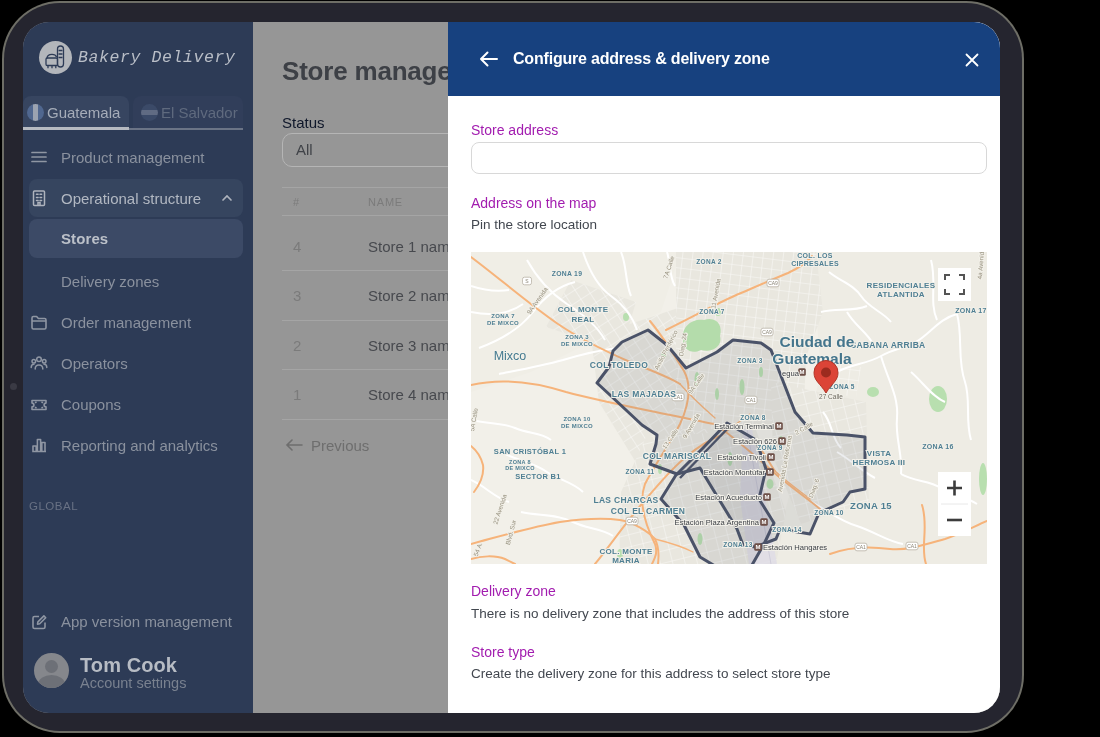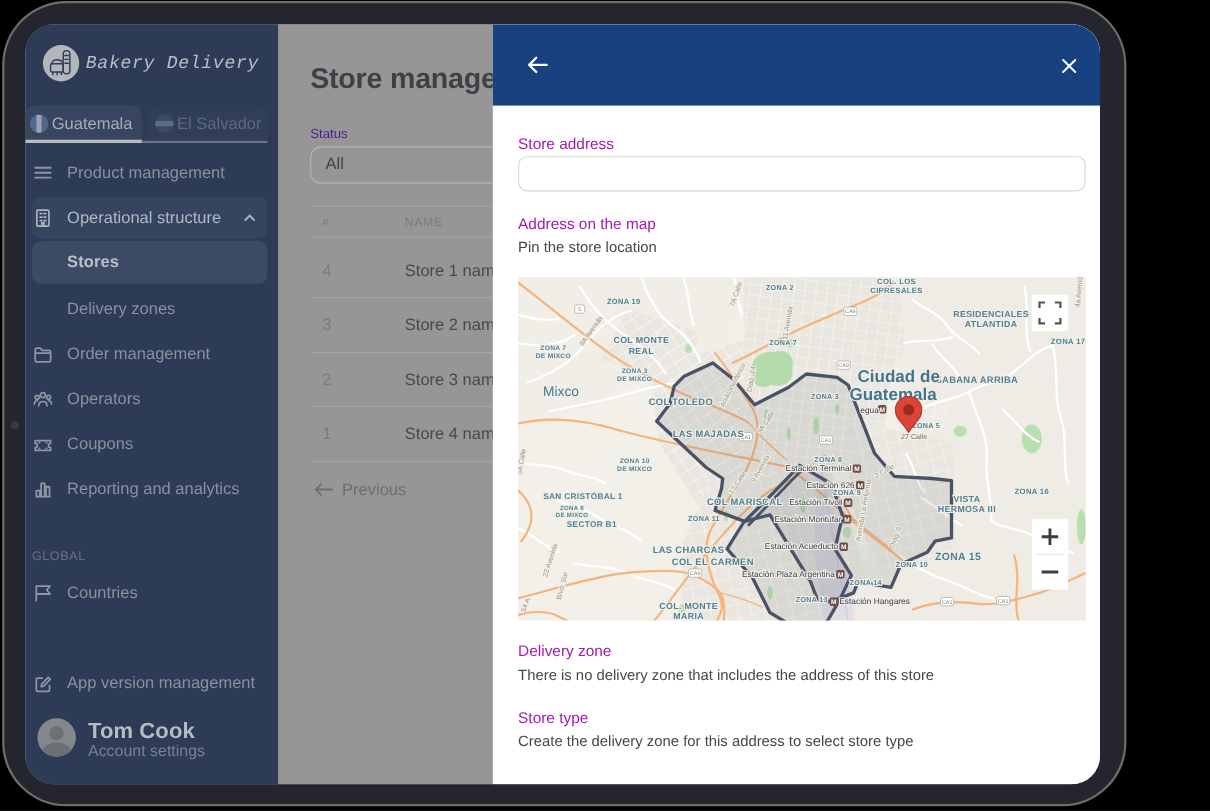--- a/index.html
+++ b/index.html
@@ -19,21 +19,21 @@
 .tabt{font-size:15px;color:#a6adb9;margin-left:3px}
 #tabE .tabt{color:#5f6a7e}
 .mrow{position:absolute;left:0;width:230px;height:40px}
 .mico{position:absolute;left:6px;top:50%;transform:translateY(-50%)}
 .mtxt{position:absolute;left:38px;top:50%;transform:translateY(-50%);font-size:15px;color:#8a919e;white-space:nowrap}
 .selrect{position:absolute;left:6px;width:214px;border-radius:8px}
 .glbl{position:absolute;left:6px;font-size:11.5px;color:#687184;letter-spacing:.5px}
 
 #main{position:absolute;left:230px;top:0;width:747px;height:691px;background:#969696;color:#3d4046}
 #main h1{position:absolute;left:29px;top:34px;font-size:26px;color:#3d4046;letter-spacing:-.2px}
-.lab{position:absolute;font-size:12px;color:#4c1d95}
+.lab{position:absolute;font-size:15px;color:#0f172a}
 #sel{position:absolute;left:29px;top:111px;width:196px;height:34px;border:1.5px solid #b5b5b5;border-radius:10px}
 #sel span{position:absolute;left:13px;top:7px;font-size:15px;color:#404348}
 .tline{position:absolute;left:29px;width:180px;height:1px;background:#a5a5a5}
 .th{position:absolute;font-size:11px;color:#7b7b7b;letter-spacing:.8px}
 .td1{position:absolute;left:40px;font-size:15px;color:#7b7b7b}
 .td2{position:absolute;left:115px;font-size:15px;color:#47494e}
 #prev{position:absolute;left:33px;top:414px;font-size:15px;color:#6e6e6e}
 
 #modal{position:absolute;left:425px;top:0;width:552px;height:691px;background:#fff}
 #mhead{position:absolute;left:0;top:0;width:552px;height:74px;background:#17417f}
@@ -138,26 +138,20 @@
         </svg>
       <div class="mtxt">Coupons</div>
     </div>
     <div class="mrow" style="top:403px">
       <svg class="mico" width="20" height="20" viewBox="0 0 20 20" fill="none" stroke="#8f96a3" stroke-width="1.6" stroke-linejoin="round">
           <path d="M4 16.5V11h3.2v5.5zM8.4 16.5V4.5h3.2v12zM12.8 16.5V7.5H16v9zM3.2 16.5H17"></path>
         </svg>
       <div class="mtxt">Reporting and analytics</div>
     </div>
     <div class="glbl" style="top:478px">GLOBAL</div>
-    <div class="mrow" style="top:497px">
-      <svg class="mico" width="20" height="20" viewBox="0 0 20 20" fill="none" stroke="#8f96a3" stroke-width="1.6" stroke-linejoin="round">
-          <path d="M4 17.5V3M4 3.8h12.5l-3 3.6 3 3.6H4"></path>
-        </svg>
-      <div class="mtxt">Countries</div>
-    </div>
     <div class="mrow" style="top:579px">
       <svg class="mico" width="20" height="20" viewBox="0 0 20 20" fill="none" stroke="#8f96a3" stroke-width="1.6" stroke-linejoin="round">
           <path d="M16 11.5v4.5c0 .8-.7 1.5-1.5 1.5h-9c-.8 0-1.5-.7-1.5-1.5v-9C4 6.2 4.7 5.5 5.5 5.5H10"></path>
           <path d="M8.5 13.2l2.2-.5 6-6-1.8-1.8-6 6z"></path>
         </svg>
       <div class="mtxt">App version management</div>
     </div>
     <div style="position:absolute;left:11px;top:631px;width:35px;height:35px;border-radius:50%;background:#85878c;overflow:hidden">
       <div style="position:absolute;left:11px;top:7px;width:13px;height:13px;border-radius:50%;background:#6d7077"></div>
       <div style="position:absolute;left:4px;top:22px;width:27px;height:18px;border-radius:50%;background:#6d7077"></div>
@@ -193,20 +187,21 @@
     <svg style="position:absolute;left:31px;top:415px" width="20" height="16" viewBox="0 0 20 16" fill="none" stroke="#6e6e6e" stroke-width="1.6" stroke-linecap="round">
         <path d="M18 8H3M8 3L3 8l5 5"></path>
       </svg>
     <div id="prev" style="left:58px;top:415px">Previous</div>
   </div>
   <div id="modal">
     <div id="mhead">
       <svg style="position:absolute;left:30px;top:27px" width="21" height="20" viewBox="0 0 21 20" fill="none" stroke="#fff" stroke-width="2" stroke-linecap="round" stroke-linejoin="round">
           <path d="M19 10H3M9.5 3.5L3 10l6.5 6.5"></path>
         </svg>
+      <div id="mtitle">Configure address &amp; delivery zone</div>
       <svg style="position:absolute;left:517px;top:31px" width="14" height="14" viewBox="0 0 14 14" stroke="#fff" stroke-width="1.8" stroke-linecap="round">
           <path d="M1.5 1.5l11 11M12.5 1.5l-11 11"></path>
         </svg>
     </div>
     <div class="mlab" style="top:100px">Store address</div>
     <div id="minput"></div>
     <div class="mlab" style="top:173px">Address on the map</div>
     <div class="mtxt2" style="top:195px">Pin the store location</div>
     <div id="mapwrap">
 <svg id="mapsvg" width="516" height="312" viewBox="0 0 516 312" font-family="Liberation Sans, sans-serif">

